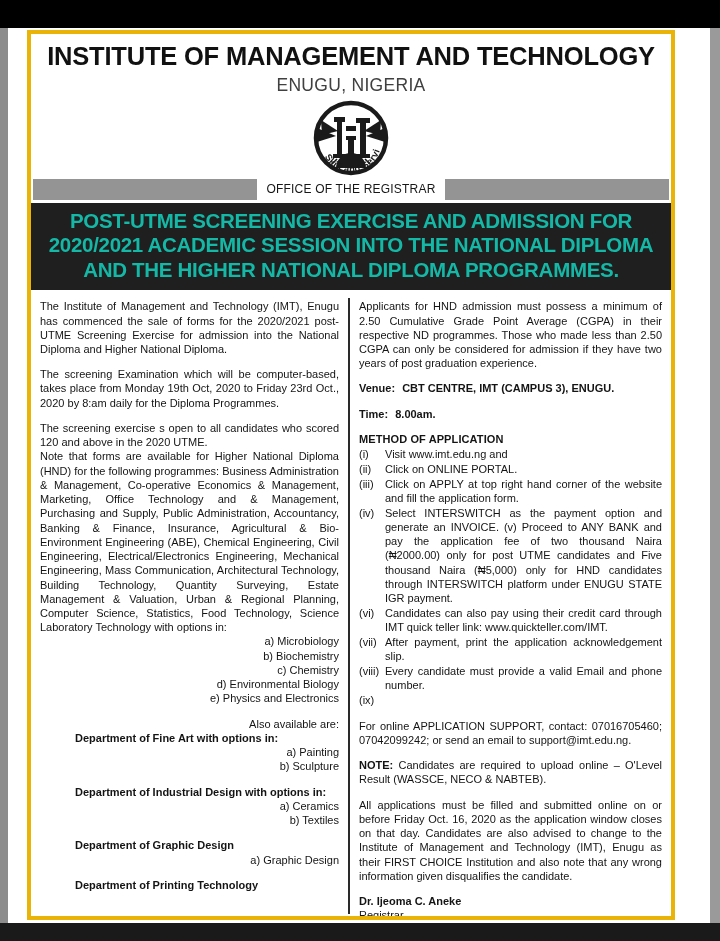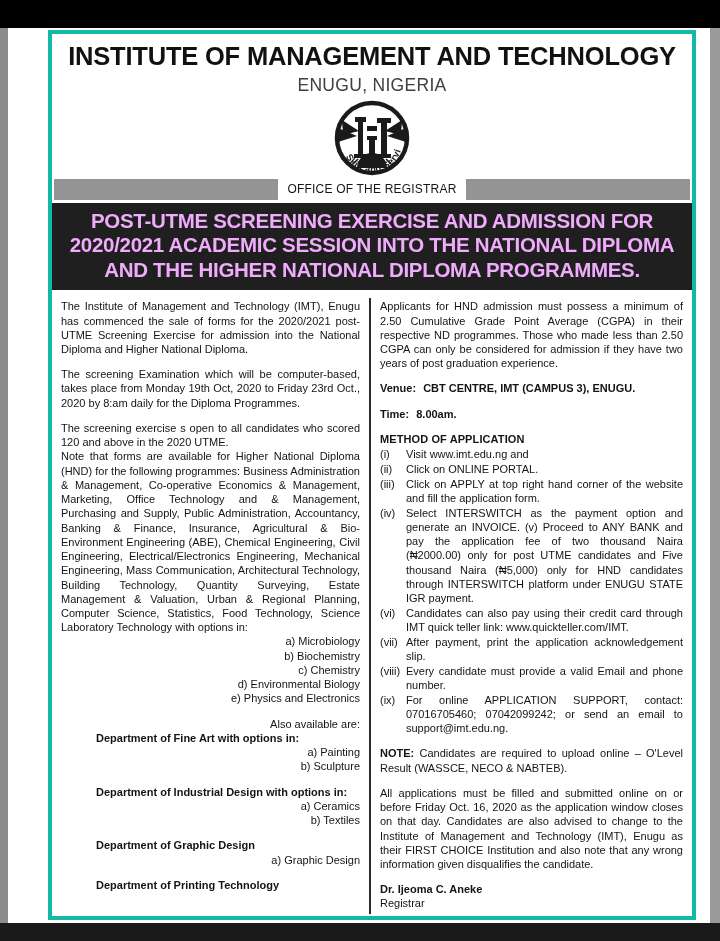--- a/index.html
+++ b/index.html
@@ -33,24 +33,24 @@
     background: #8c8c8c;
   }
   .scan-strip-right {
     position: absolute; right: 0; top: 28px; width: 10px; height: 895px;
     background: #9a9a9a;
   }
 
   
   .flyer {
     position: absolute;
-    left: 48px; top: 30px;
+    left: 27px; top: 30px;
     width: 648px; height: 890px;
     background: #ffffff;
-    border: 4px solid #14b8a6;
+    border: 4px solid #eab308;
     display: flex;
     flex-direction: column;
   }
 
   
   .header {
     padding: 9px 10px 0 10px;
     text-align: center;
     flex: 0 0 auto;
   }
@@ -95,21 +95,21 @@
     font-size: 12px;
     color: #161616;
     line-height: 21px;
     letter-spacing: 0.2px;
     white-space: nowrap;
   }
 
   
   .headline {
     background: #201f1f;
-    color: #f0abfc;
+    color: #14b8a6;
     text-align: center;
     padding: 6px 6px 8px 6px;
     margin-top: 3px;
     flex: 0 0 auto;
   }
   .headline div {
     font-size: 20.5px;
     font-weight: bold;
     line-height: 1.2;
     letter-spacing: -0.3px;
@@ -315,21 +315,21 @@
             <span class="rtxt">Candidates can  also  pay  using  their  credit  card through IMT quick teller link: www.quickteller.com/IMT.</span>
           </div>
           <div class="rli">
             <span class="rnum">(vii)</span>
             <span class="rtxt">After payment, print the application acknowledgement slip.</span>
           </div>
           <div class="rli">
             <span class="rnum">(viii)</span>
             <span class="rtxt">Every candidate must provide a valid Email and phone number.</span>
           </div>
-          <div class="rli" style="margin-bottom:11px;">
+          <div class="rli" style="margin-bottom:11px;flex-direction:column;">
             <span class="rnum">(ix)</span>
             <span class="rtxt">For  online  APPLICATION   SUPPORT,  contact: 07016705460;  07042099242;  or  send  an  email  to support@imt.edu.ng.</span>
           </div>
         </div>
 
         <div class="p">
           <span class="b">NOTE:</span><span> Candidates are required to upload online – O'Level Result (WASSCE, NECO &amp; NABTEB).</span>
         </div>
 
         <div class="p">All applications must be filled and submitted online on or before Friday Oct. 16, 2020 as the application window closes on that day. Candidates are also advised to change to the Institute of Management and Technology (IMT), Enugu as their FIRST CHOICE Institution and also note that any wrong information given disqualifies the candidate.</div>

